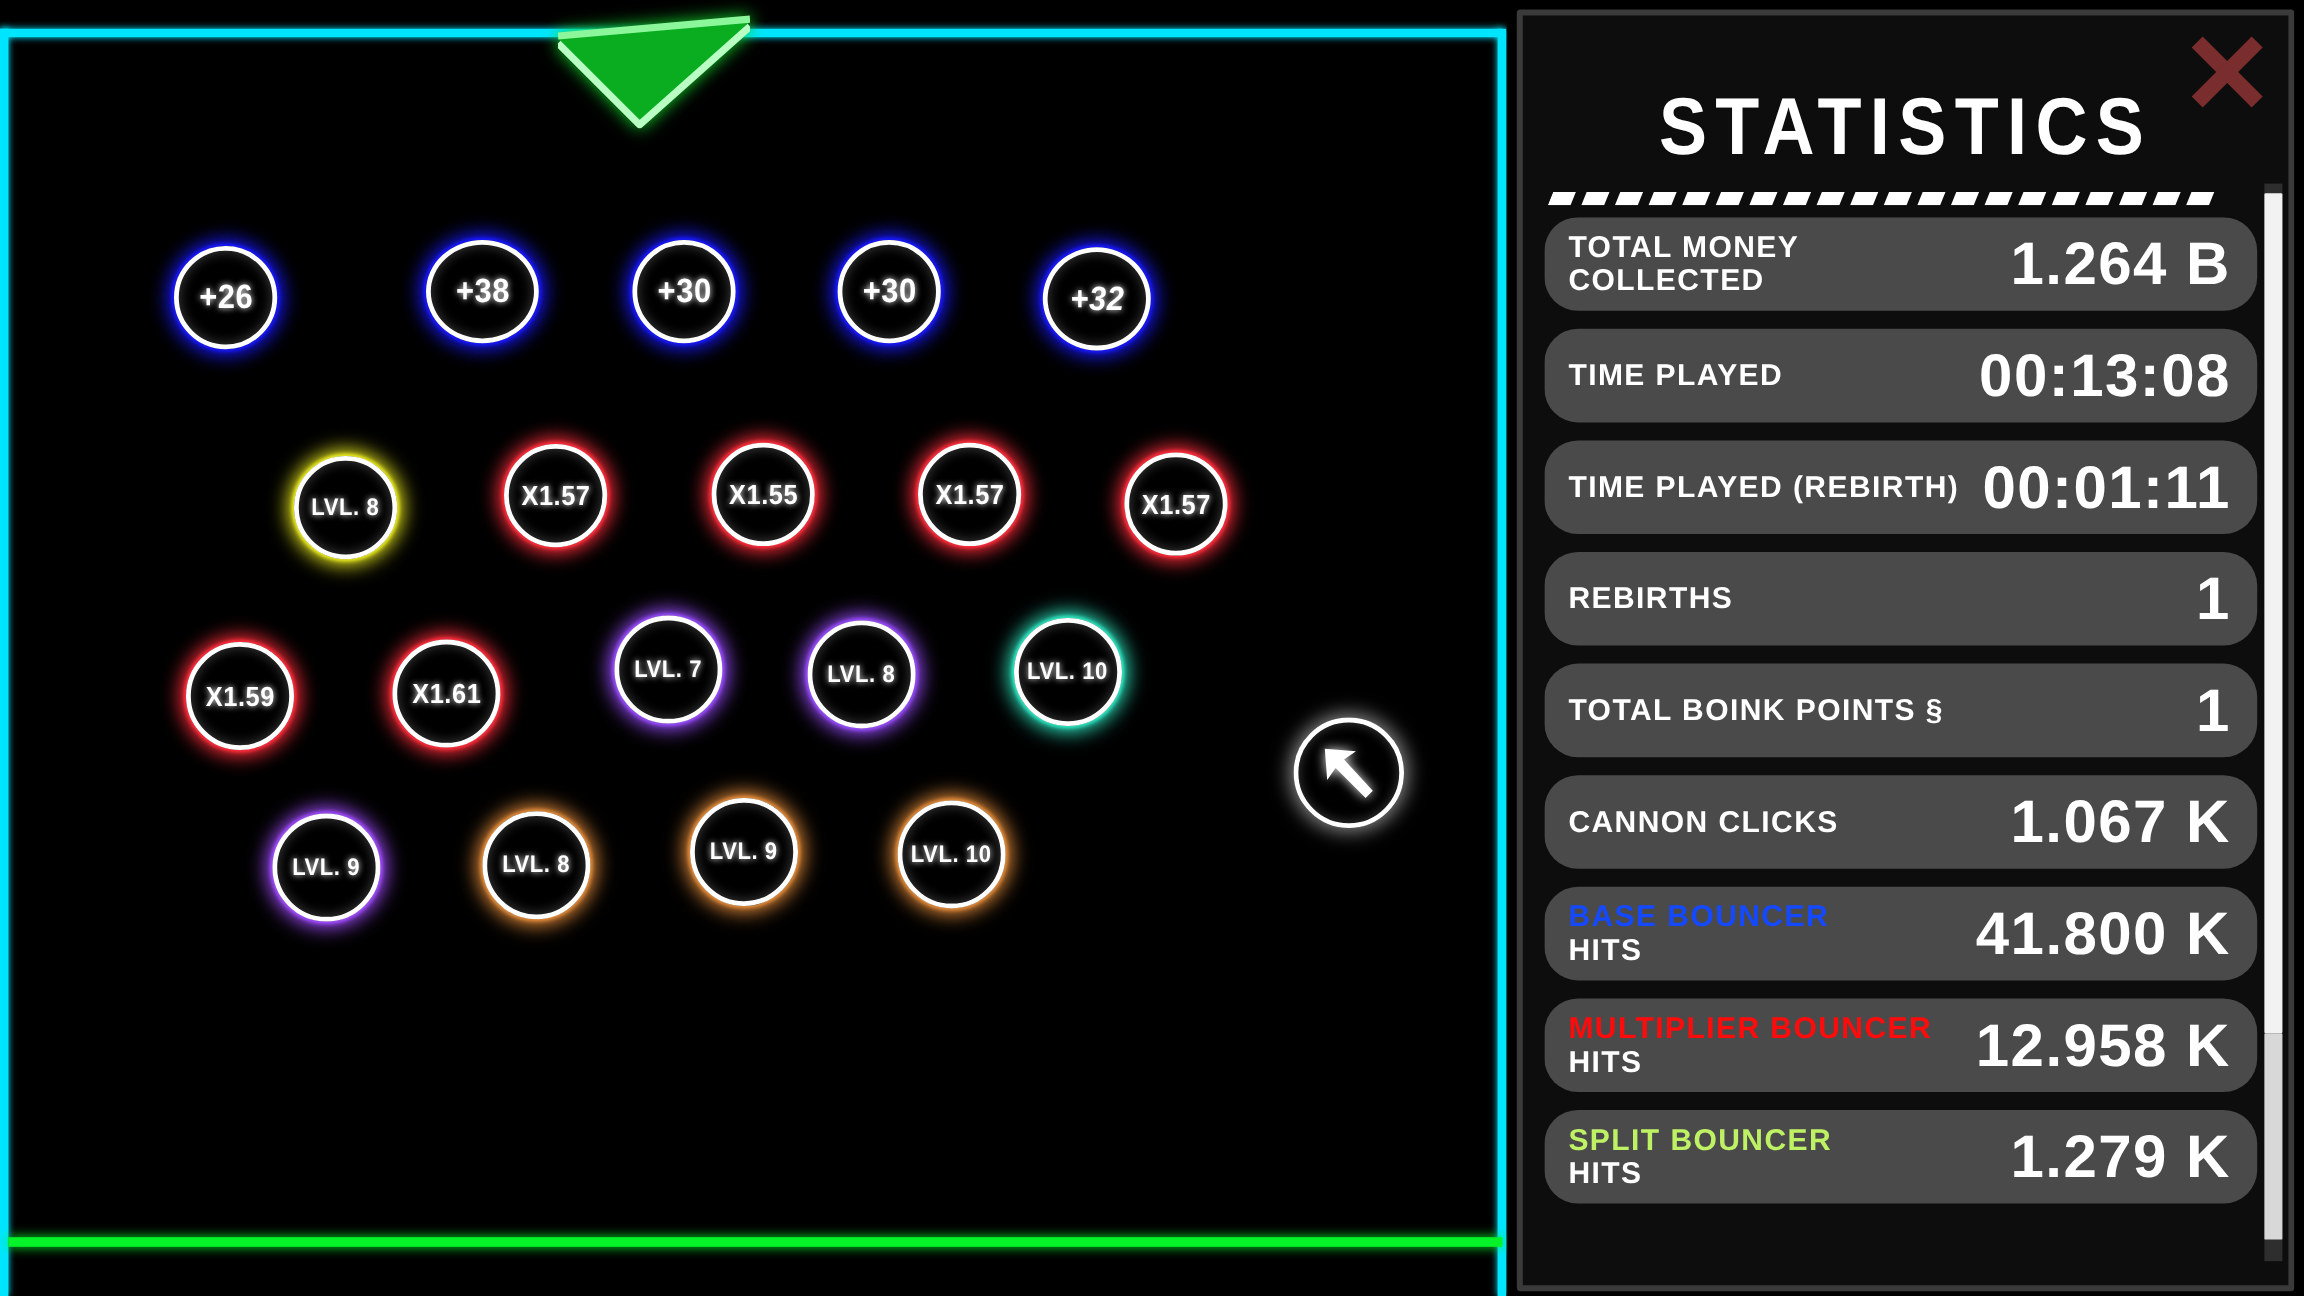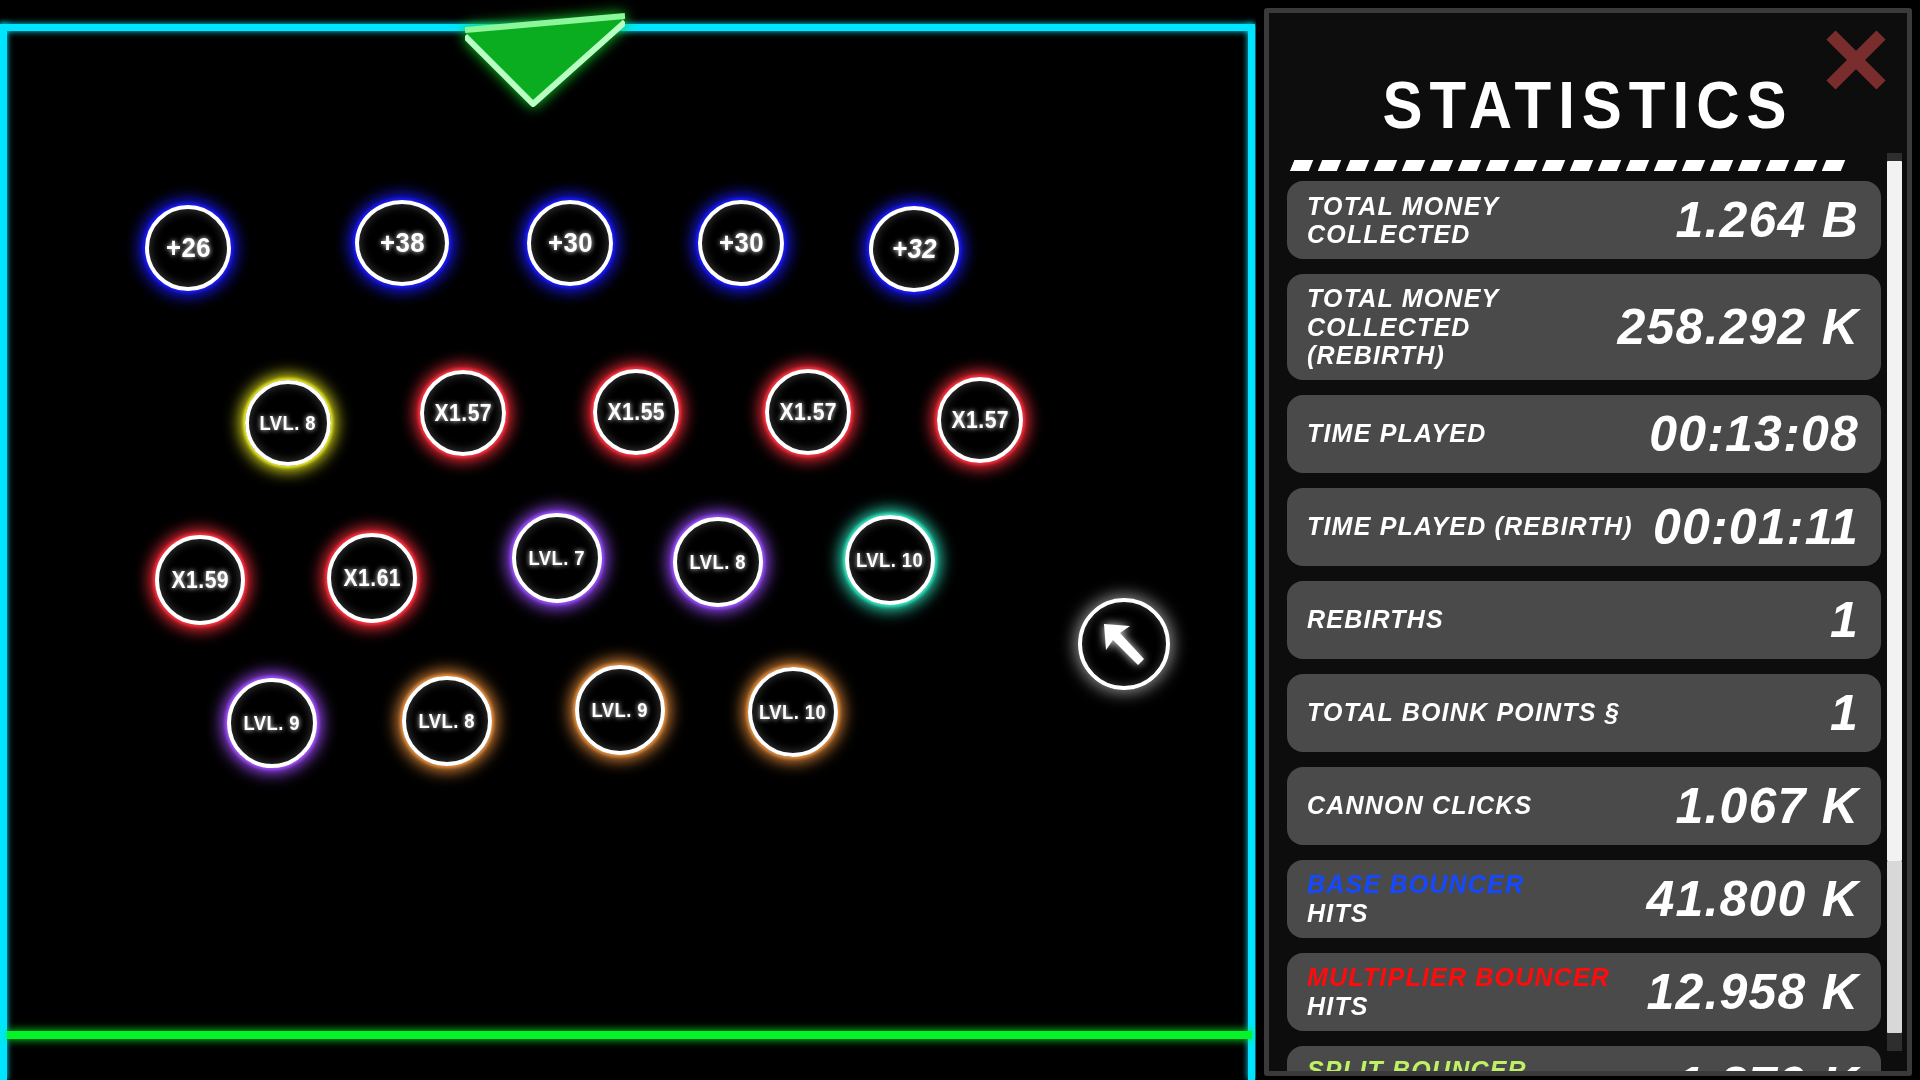--- a/index.html
+++ b/index.html
@@ -120,26 +120,25 @@
     left: 18px; top: 168px;
     width: 612px; height: 890px;
     overflow: hidden;
   }
   #rows {
     width: 594px;
     display: flex; flex-direction: column; gap: 15px;
   }
   .stat-row {
     background: #4a4a4a;
-    border-radius: 16px;
+    border-radius: 28px;
     min-height: 76px;
     padding: 10px 22px 10px 20px;
     display: flex; align-items: center; justify-content: space-between;
     gap: 12px;
-    font-style: italic;
   }
   .stat-label {
     font-size: 25px;
     font-weight: 700;
     line-height: 1.14;
     letter-spacing: 1.2px;
     color: #ffffff;
     font-stretch: condensed;
     text-transform: uppercase;
     max-width: 330px;
@@ -301,24 +300,20 @@
         <i></i>
     </div>
 
     <div id="rows-wrap">
       <div id="rows">
           <div class="stat-row">
             <div class="stat-label">TOTAL MONEY COLLECTED</div>
             <div class="stat-value">1.264 B</div>
           </div>
           <div class="stat-row">
-            <div class="stat-label">TOTAL MONEY COLLECTED (REBIRTH)</div>
-            <div class="stat-value">258.292 K</div>
-          </div>
-          <div class="stat-row">
             <div class="stat-label">TIME PLAYED</div>
             <div class="stat-value">00:13:08</div>
           </div>
           <div class="stat-row">
             <div class="stat-label">TIME PLAYED (REBIRTH)</div>
             <div class="stat-value">00:01:11</div>
           </div>
           <div class="stat-row">
             <div class="stat-label">REBIRTHS</div>
             <div class="stat-value">1</div>

